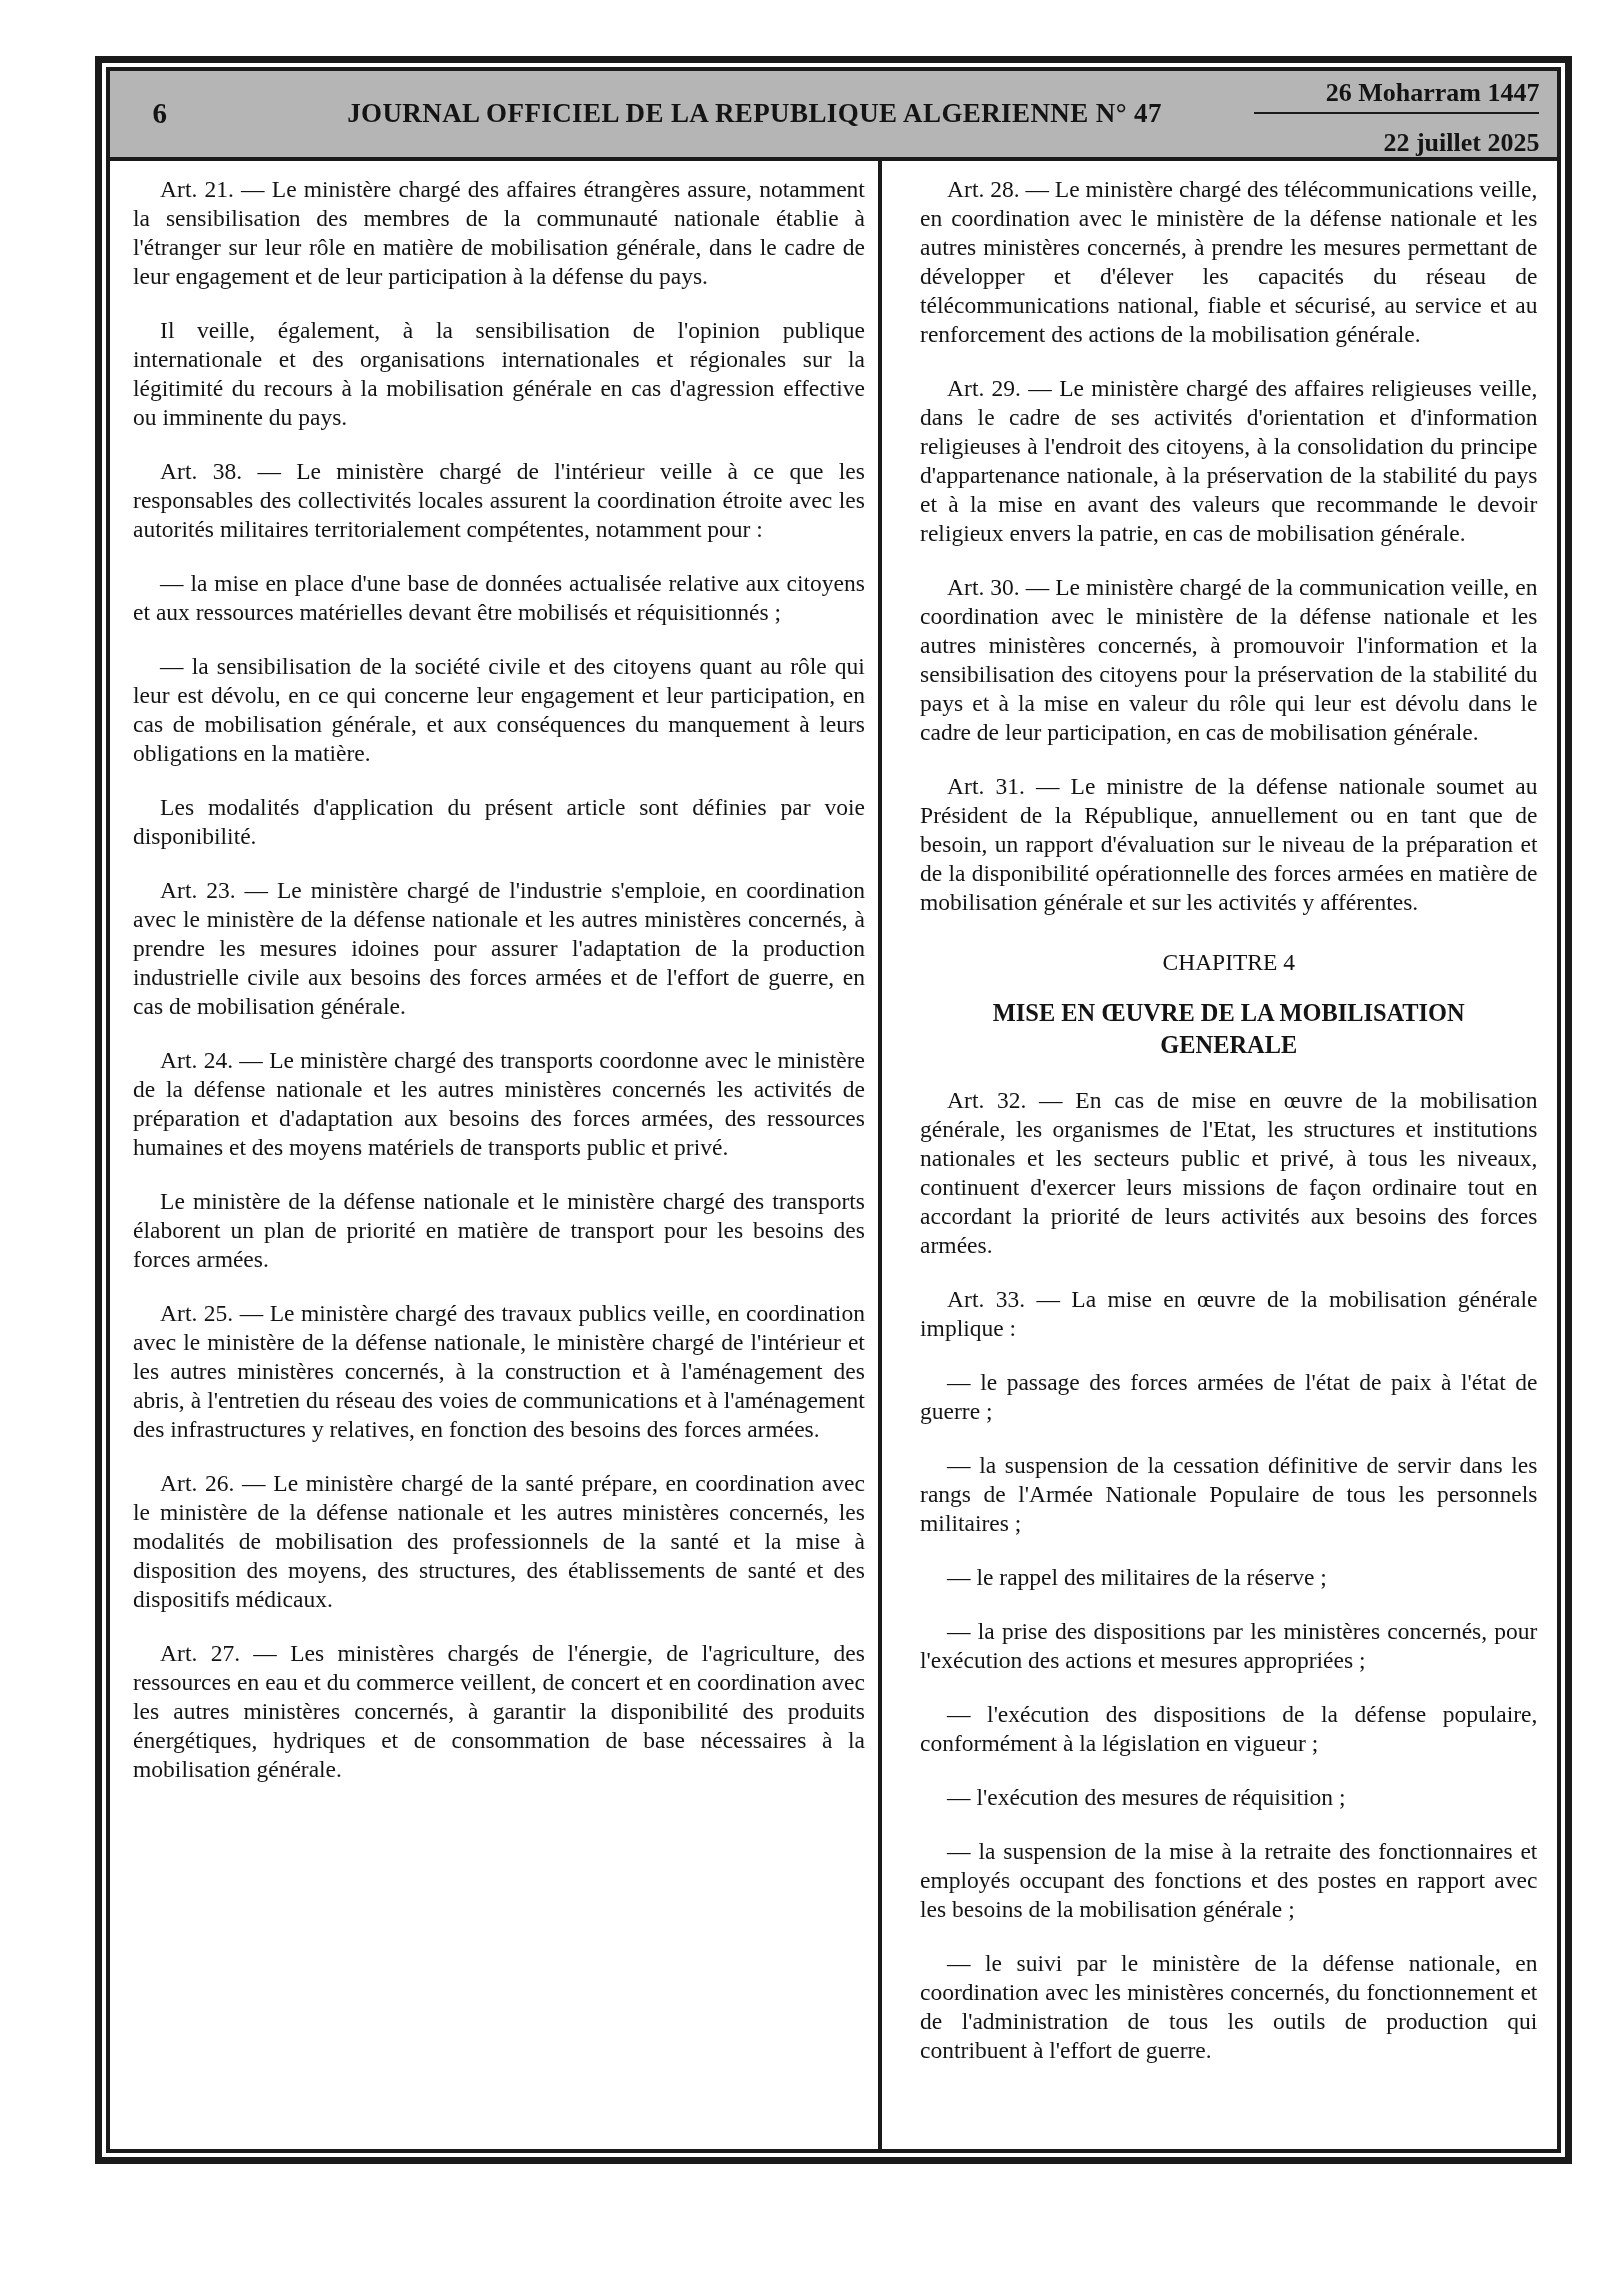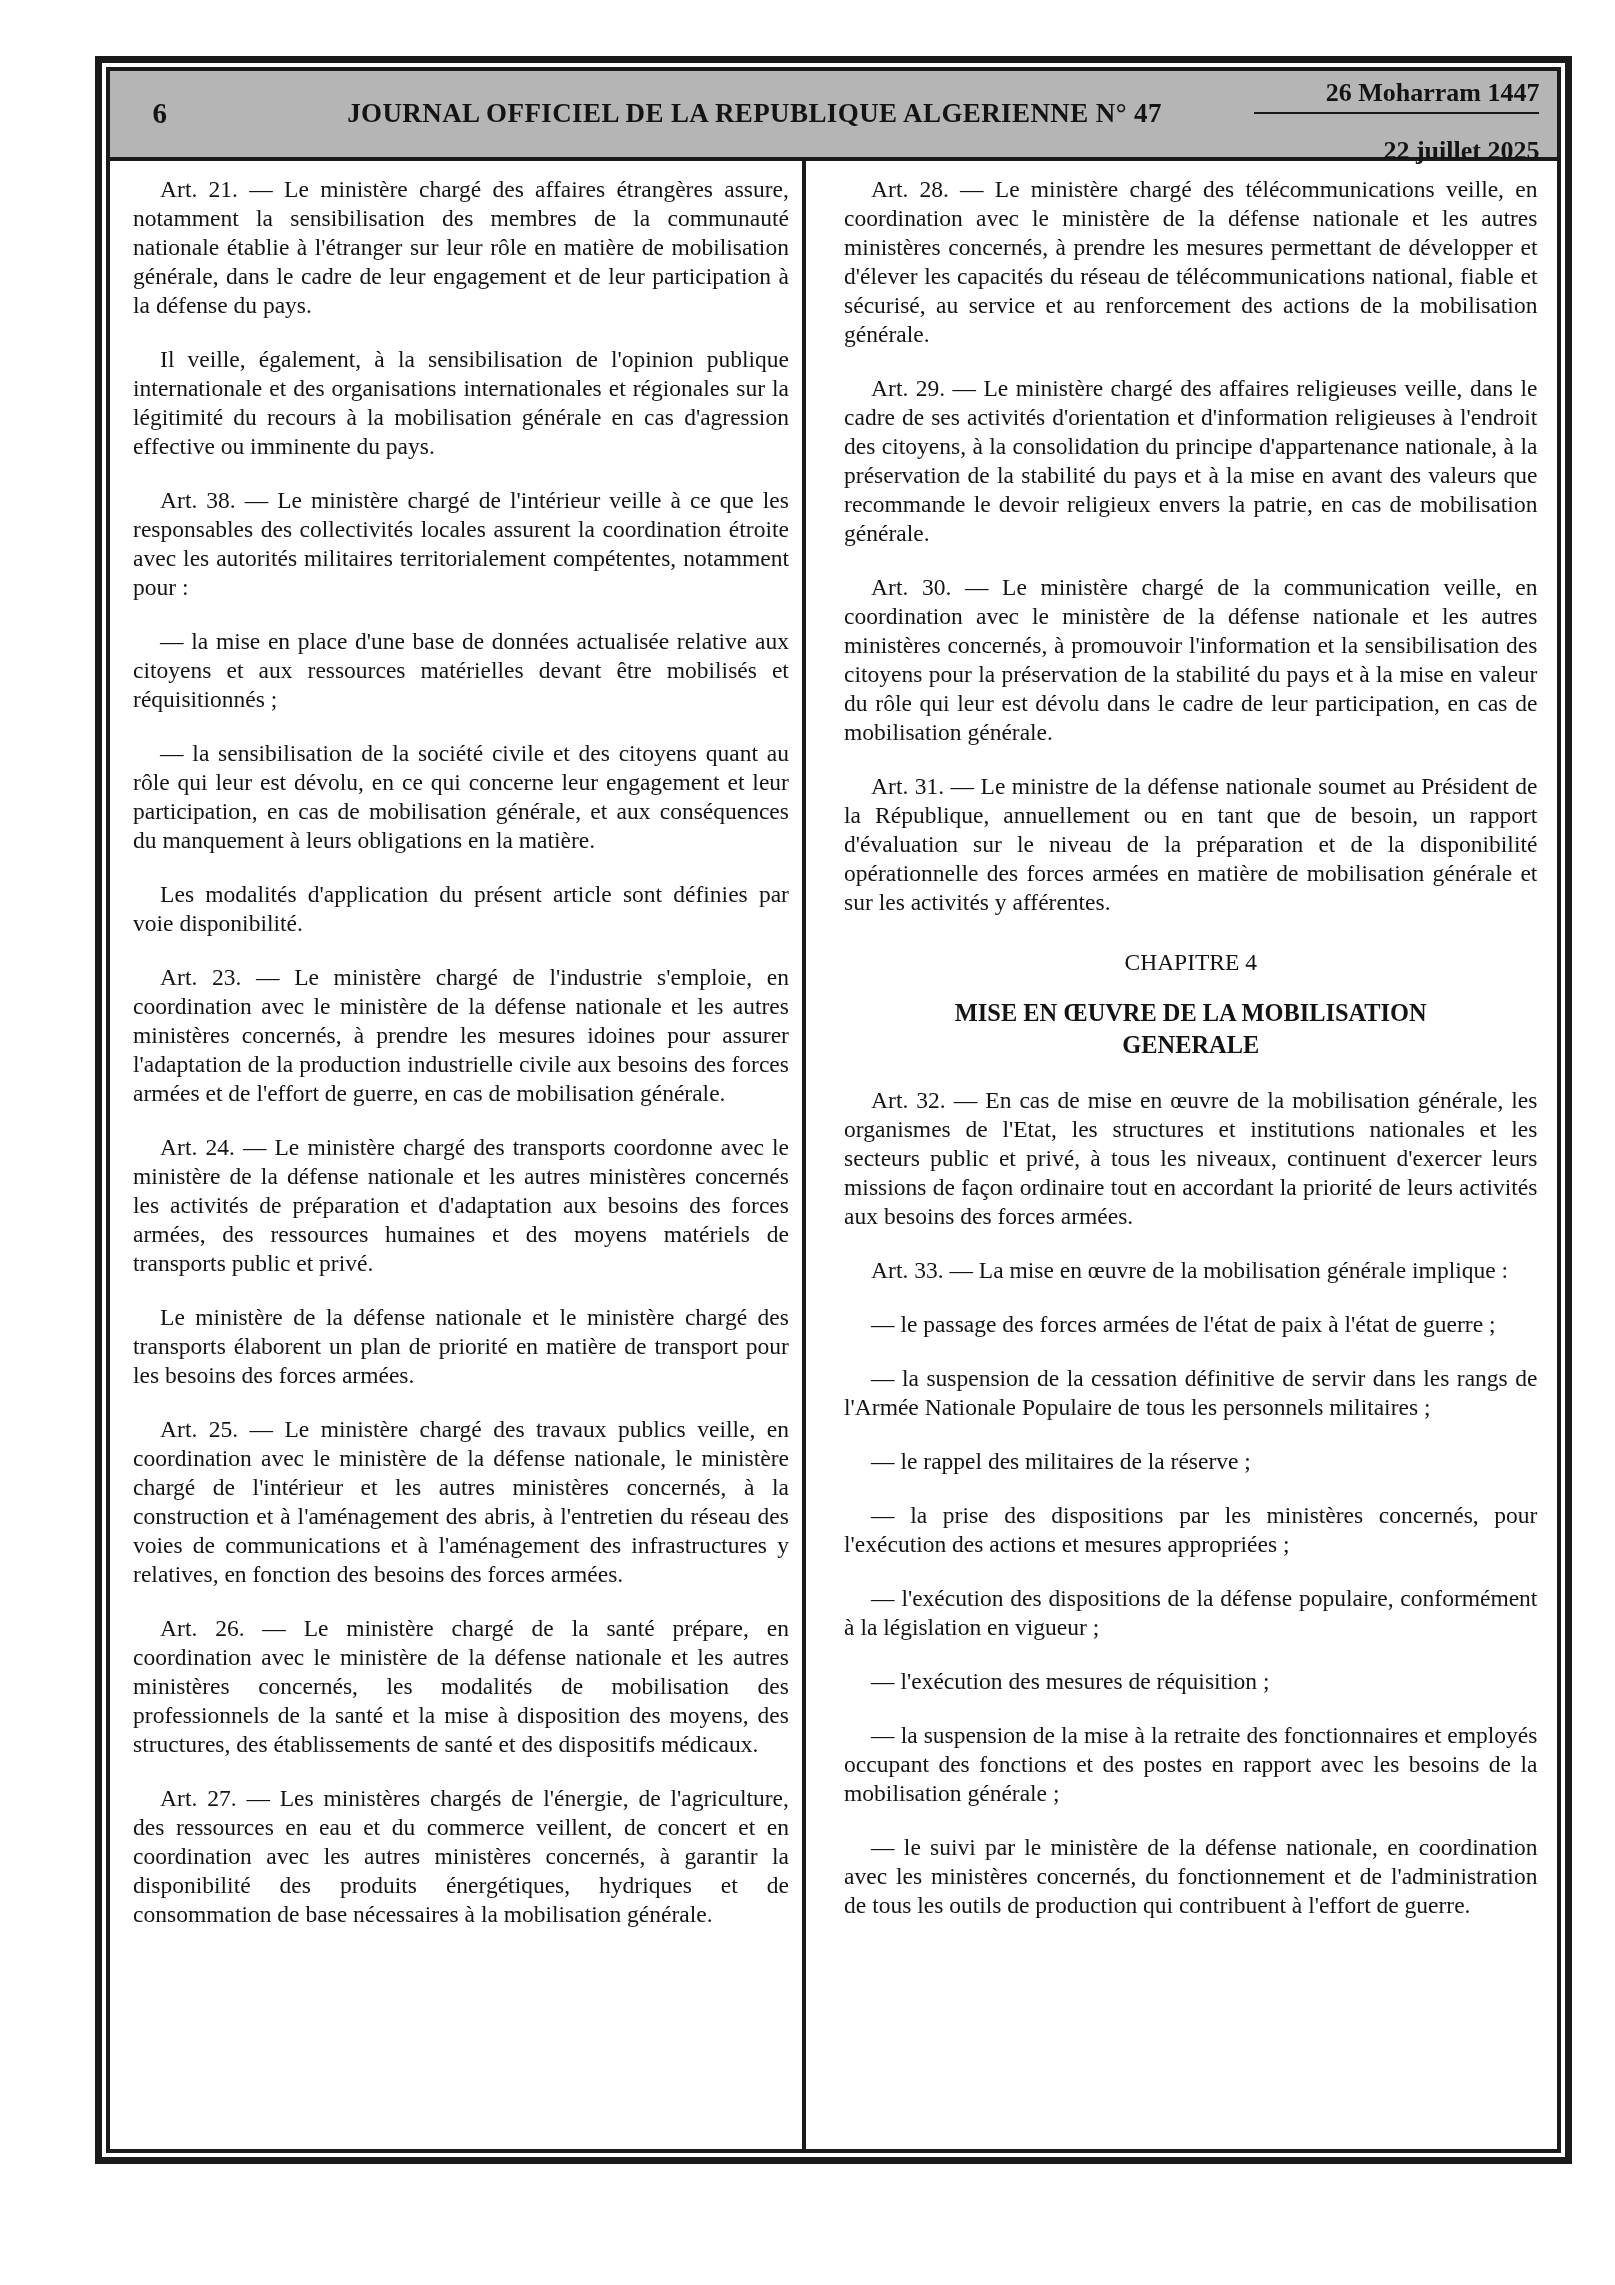--- a/index.html
+++ b/index.html
@@ -44,39 +44,39 @@
     font-weight:bold;font-size:27px;
     letter-spacing:0.4px;
     text-align:center;
   }
   .date-block{
     width:303px;
     box-sizing:border-box;
     padding:7.2px 18px 7.2px 0;
     display:flex;flex-direction:column;justify-content:space-between;
     text-align:right;
-    font-weight:bold;font-size:26px;gap:8px;
+    font-weight:bold;font-size:26px;
   }
   .date-hijri{
     border-bottom:2.7px solid #1a1a1a;
     padding-bottom:4.5px;
   }
   .date-greg{padding-top:1.8px;margin-top:12px;}
   .content{
     flex:1 1 auto;
     display:flex;
     align-items:stretch;
     overflow:hidden;
   }
   .column{
     box-sizing:border-box;
     overflow:hidden;
   }
   .column-left{
-    width:692px;
+    width:768px;
     padding:3.6px 12.7px 0 23.5px;
   }
   .column-right{
     flex:1;
     padding:3.6px 20px 0 38px;
   }
   .divider{
     width:4.5px;
     background:#1a1a1a;
     flex:0 0 auto;

